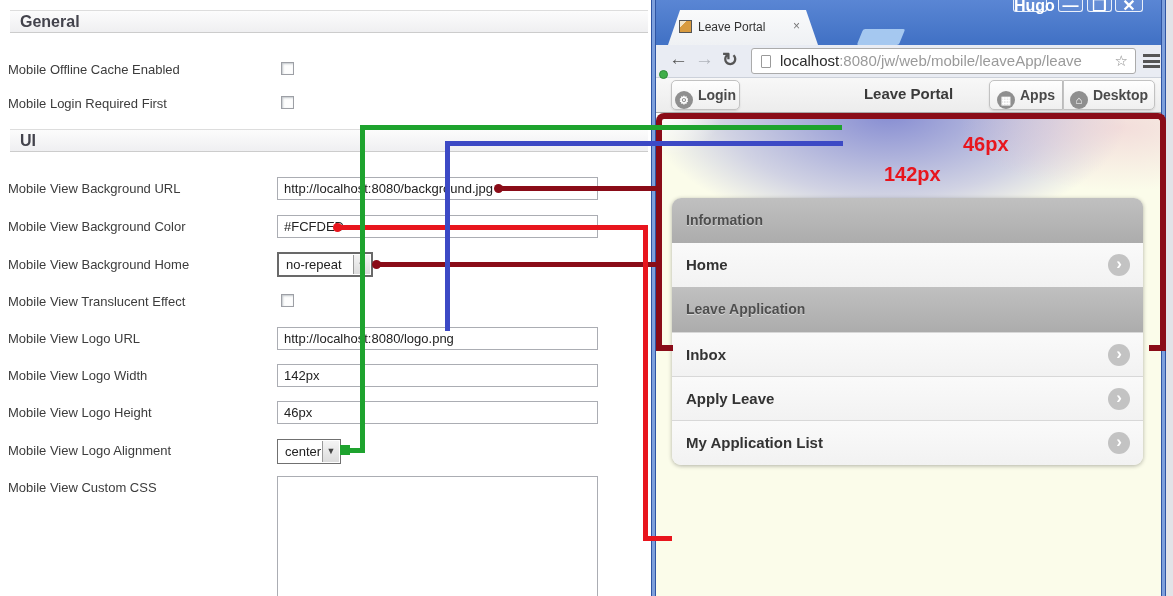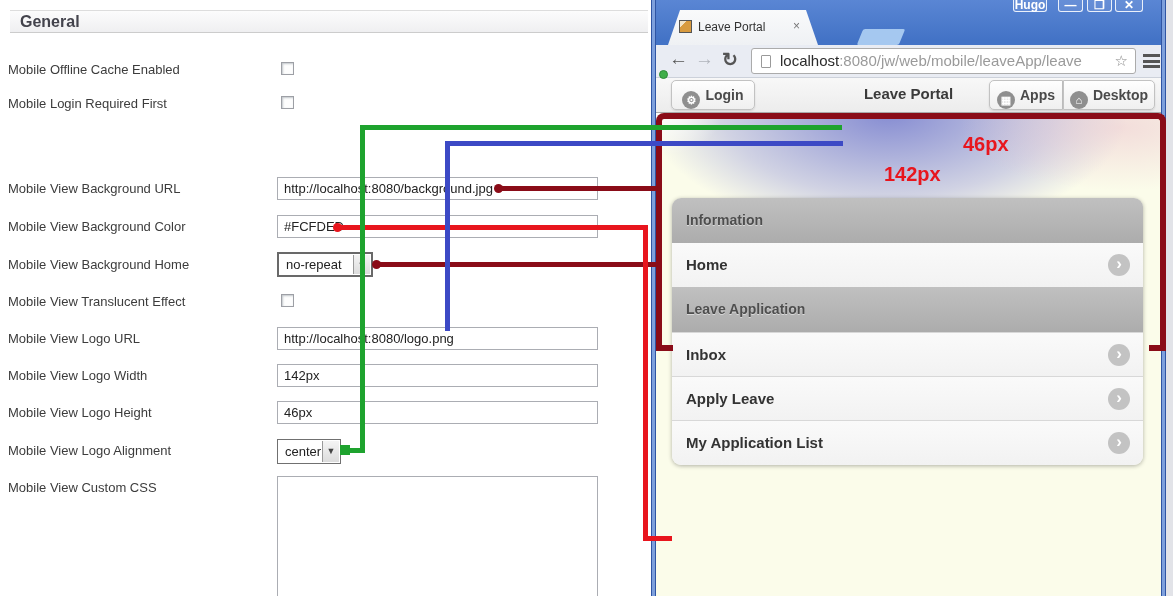--- a/index.html
+++ b/index.html
@@ -27,21 +27,21 @@
         border:1px solid #ABADB3; resize:none; background:#fff; }
 
   
   .browser { position:absolute; left:651px; top:0; width:515px; height:596px;
              background:linear-gradient(#5A86D4,#4373C6 40px,#4373C6); }
   .desktop-strip { position:absolute; left:1166px; top:0; width:7px; height:596px; background:#E2E3E8; }
   .win-edge { position:absolute; top:0; bottom:0; width:5px;
               background:linear-gradient(to right,#2F55A4 0 1px,#7EA0DC 1px 4px,#2F55A4 4px 5px); z-index:5;}
   .cap-btn { position:absolute; top:0; height:12px; border:1px solid #EAF0FA; border-top:none;
              border-radius:0 0 3px 3px; background:rgba(255,255,255,.08);
-             color:#fff; font-size:12px; font-weight:bold; text-align:center; line-height:11px; }
+             color:#fff; font-size:16px; font-weight:bold; text-align:center; line-height:11px; }
   .tab { position:absolute; left:17px; top:10px; width:150px; height:35px;
          background:linear-gradient(#F9FAFB,#EFF1F4);
          clip-path:polygon(12px 0,138px 0,150px 35px,0 35px); border-radius:6px 6px 0 0; }
   .tab .fav { position:absolute; left:11px; top:10px; width:13px; height:13px;
               background:linear-gradient(135deg,#F2E3C8 30%,#D89A3E 31%); border:1px solid #555; }
   .tab .tlabel { position:absolute; left:30px; top:10px; font-size:12px; color:#333; }
   .tab .tclose { position:absolute; right:18px; top:9px; font-size:12px; color:#777; }
   .newtab { position:absolute; left:209px; top:29px; width:42px; height:16px;
             background:#A5C8F0; border-radius:2px; transform:skewX(-22deg); }
   .toolbar { position:absolute; left:5px; right:5px; top:45px; height:33px;
@@ -103,20 +103,21 @@
 
   <section class="settings">
     <div class="secbar" style="top:10px">General</div>
 
     <div class="flabel" style="top:62px">Mobile Offline Cache Enabled</div>
     <span class="cb" style="top:62px"></span>
 
     <div class="flabel" style="top:96px">Mobile Login Required First</div>
     <span class="cb" style="top:96px"></span>
 
+    <div class="secbar" style="top:129px">UI</div>
 
     <div class="flabel" style="top:181px">Mobile View Background URL</div>
     <input class="txt" style="top: 177px;" readonly="" value="http://localhost:8080/background.jpg">
 
     <div class="flabel" style="top:219px">Mobile View Background Color</div>
     <input class="txt" style="top: 215px;" readonly="" value="#FCFDED">
 
     <div class="flabel" style="top:257px">Mobile View Background Home</div>
     <div class="sel" style="top:252px; width:96px; border:2px solid #696969; line-height:21px">
       <span>no-repeat</span>
@@ -174,21 +175,21 @@
       </div>
       <span class="hamb">
           <i></i>
           <i></i>
           <i></i>
         </span>
     </div>
 
     <div class="greendot"></div>
     <div class="appheader">
-      <div class="mbtn" style="left:15px; width:84px">
+      <div class="mbtn" style="left:15px; width:69px">
         <span class="icircle">⚙</span><span>Login</span>
       </div>
       <div class="apptitle">Leave Portal</div>
       <div class="mbtn" style="left:333px; width:74px; border-radius:5px 0 0 5px">
         <span class="icircle">▦</span><span>Apps</span>
       </div>
       <div class="mbtn" style="left:407px; width:92px; border-radius:0 5px 5px 0">
         <span class="icircle">⌂</span><span>Desktop</span>
       </div>
     </div>

